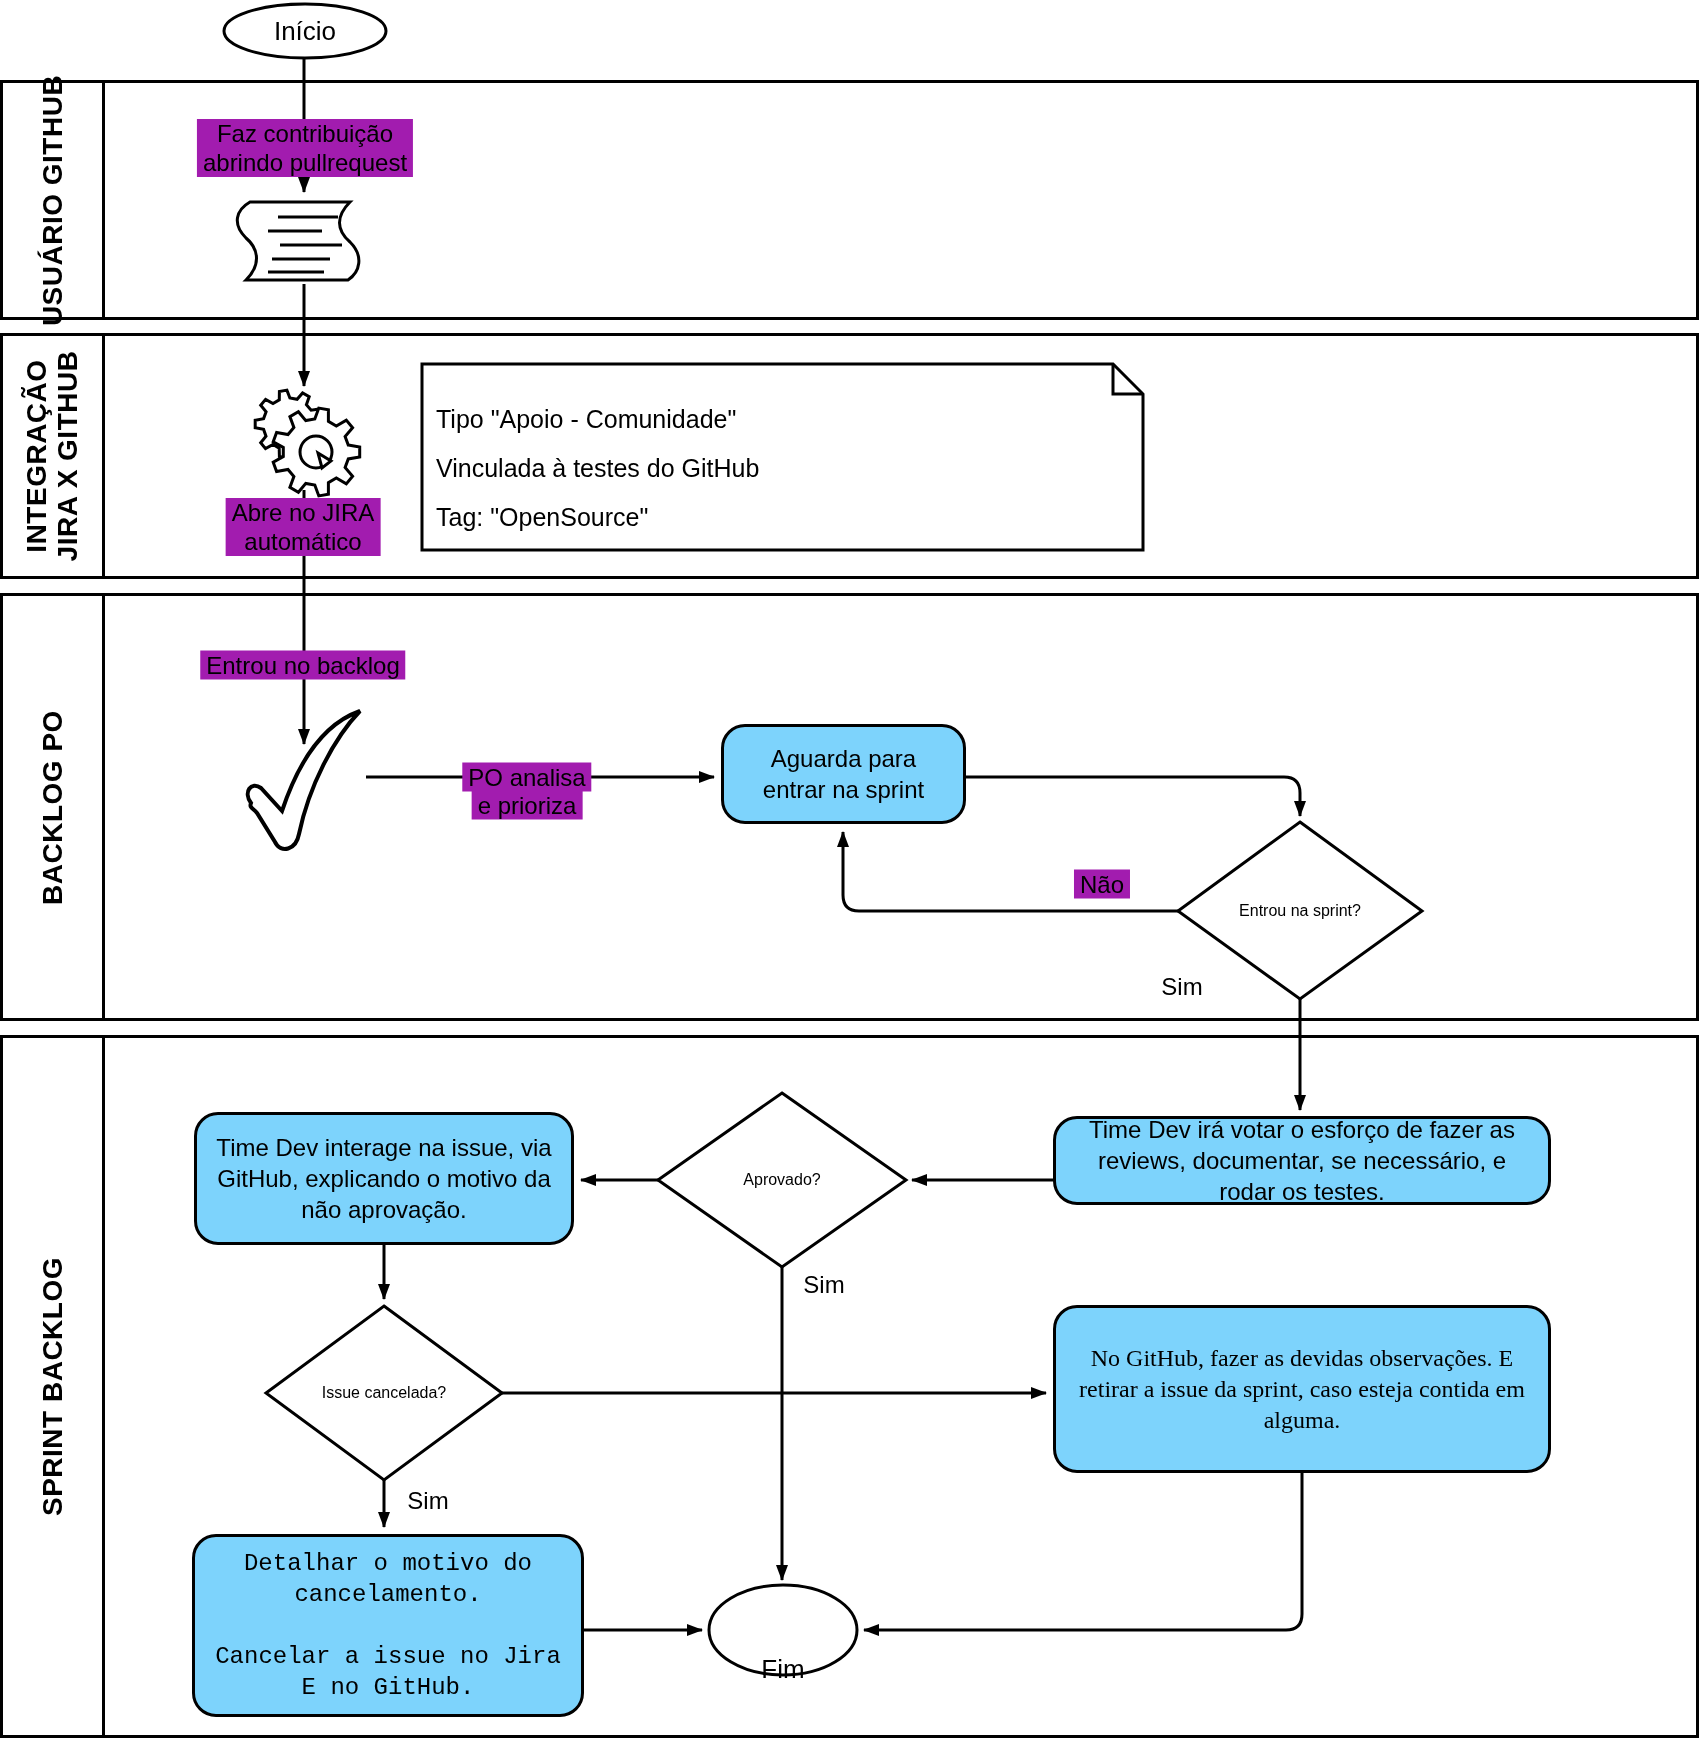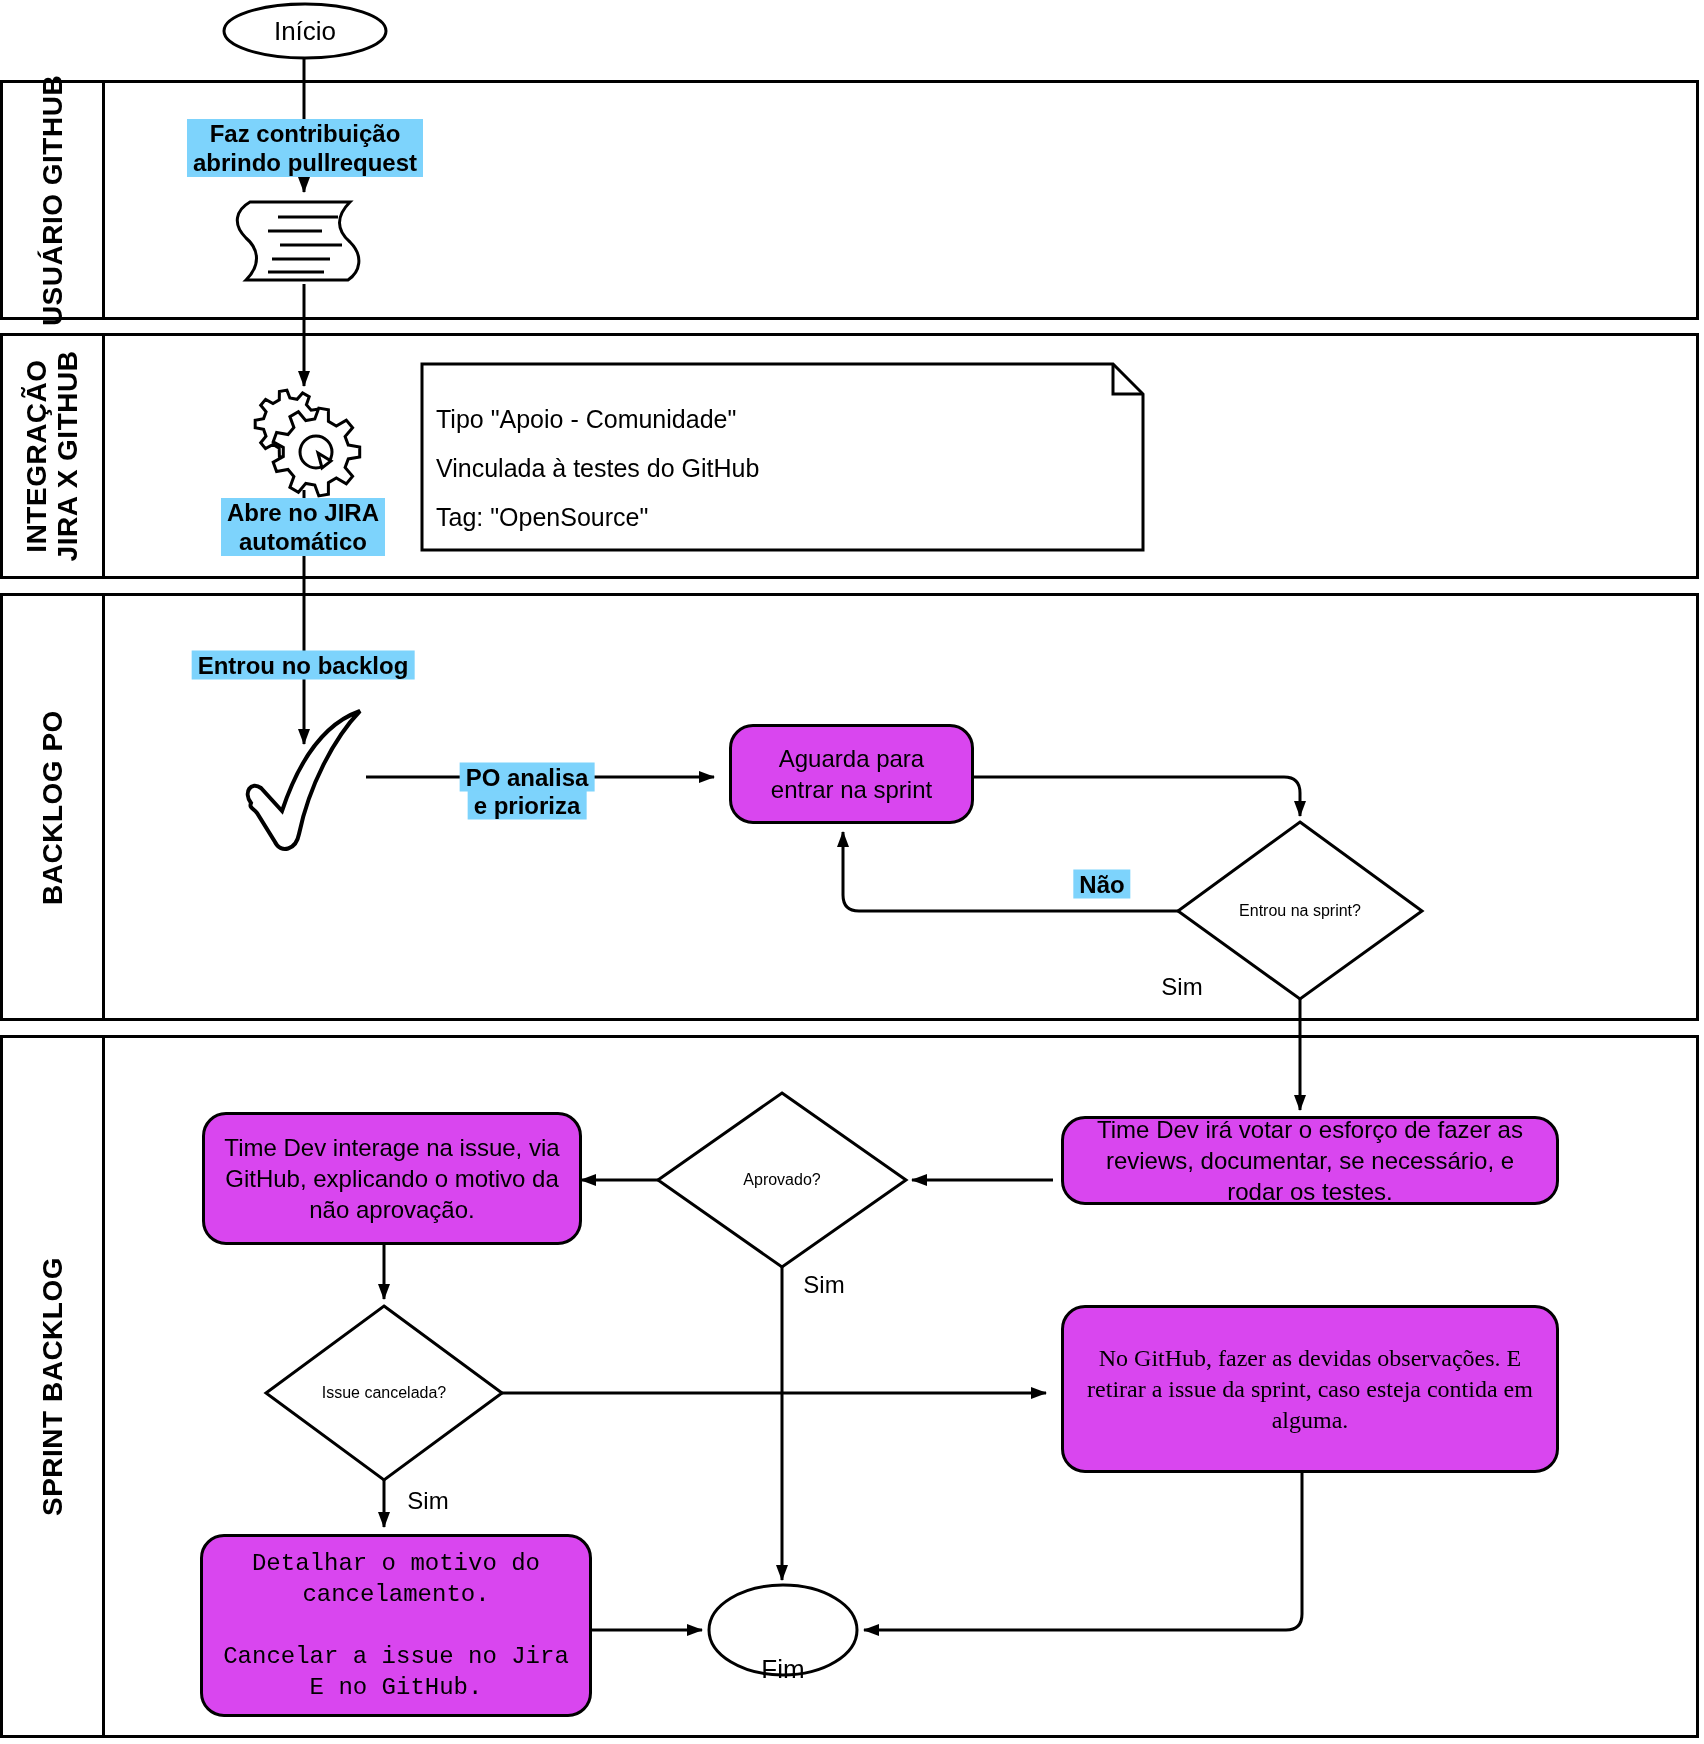--- a/index.html
+++ b/index.html
@@ -7,24 +7,24 @@
        font-family:"Liberation Sans",sans-serif;color:#000;}
   .canvas{position:absolute;left:0;top:0;width:1704px;height:1744px;background:#fff;}
   svg.wires{position:absolute;left:0;top:0;z-index:1;}
   .lane{position:absolute;left:0;width:1699px;border:3px solid #000;box-sizing:border-box;z-index:2;}
   .lane-head{position:absolute;left:0;top:0;bottom:0;width:99px;border-right:3px solid #000;
              display:flex;align-items:center;justify-content:center;}
   .lane-title{transform:rotate(-90deg);white-space:nowrap;font-weight:bold;font-size:28px;
               letter-spacing:.5px;text-align:center;line-height:31px;}
   .txt{position:absolute;z-index:5;font-size:24px;line-height:29px;text-align:center;
        transform:translate(-50%,-50%);white-space:nowrap;}
-  .txt.bg{background:#7dd3fc;padding:0 6px;font-weight:bold;}
-  .node{position:absolute;z-index:4;border:3px solid #000;border-radius:24px;background:#d946ef;
+  .txt.bg{background:#a21caf;padding:0 6px;}
+  .node{position:absolute;z-index:4;border:3px solid #000;border-radius:24px;background:#7dd3fc;
         box-sizing:border-box;display:flex;align-items:center;justify-content:center;
-        font-size:24px;line-height:31px;text-align:center;margin-left:8px;}
+        font-size:24px;line-height:31px;text-align:center;}
   .node .inner{width:100%;}
   .note-line{position:absolute;z-index:5;font-size:25px;transform:translate(0,-50%);white-space:nowrap;}
   .dmt{position:absolute;z-index:5;font-size:16px;transform:translate(-50%,-50%);white-space:nowrap;}
   .para p{margin:0;}
   .para p + p{margin-top:31px;}
 </style>
 </head>
 <body>
 
 <div class="canvas">

